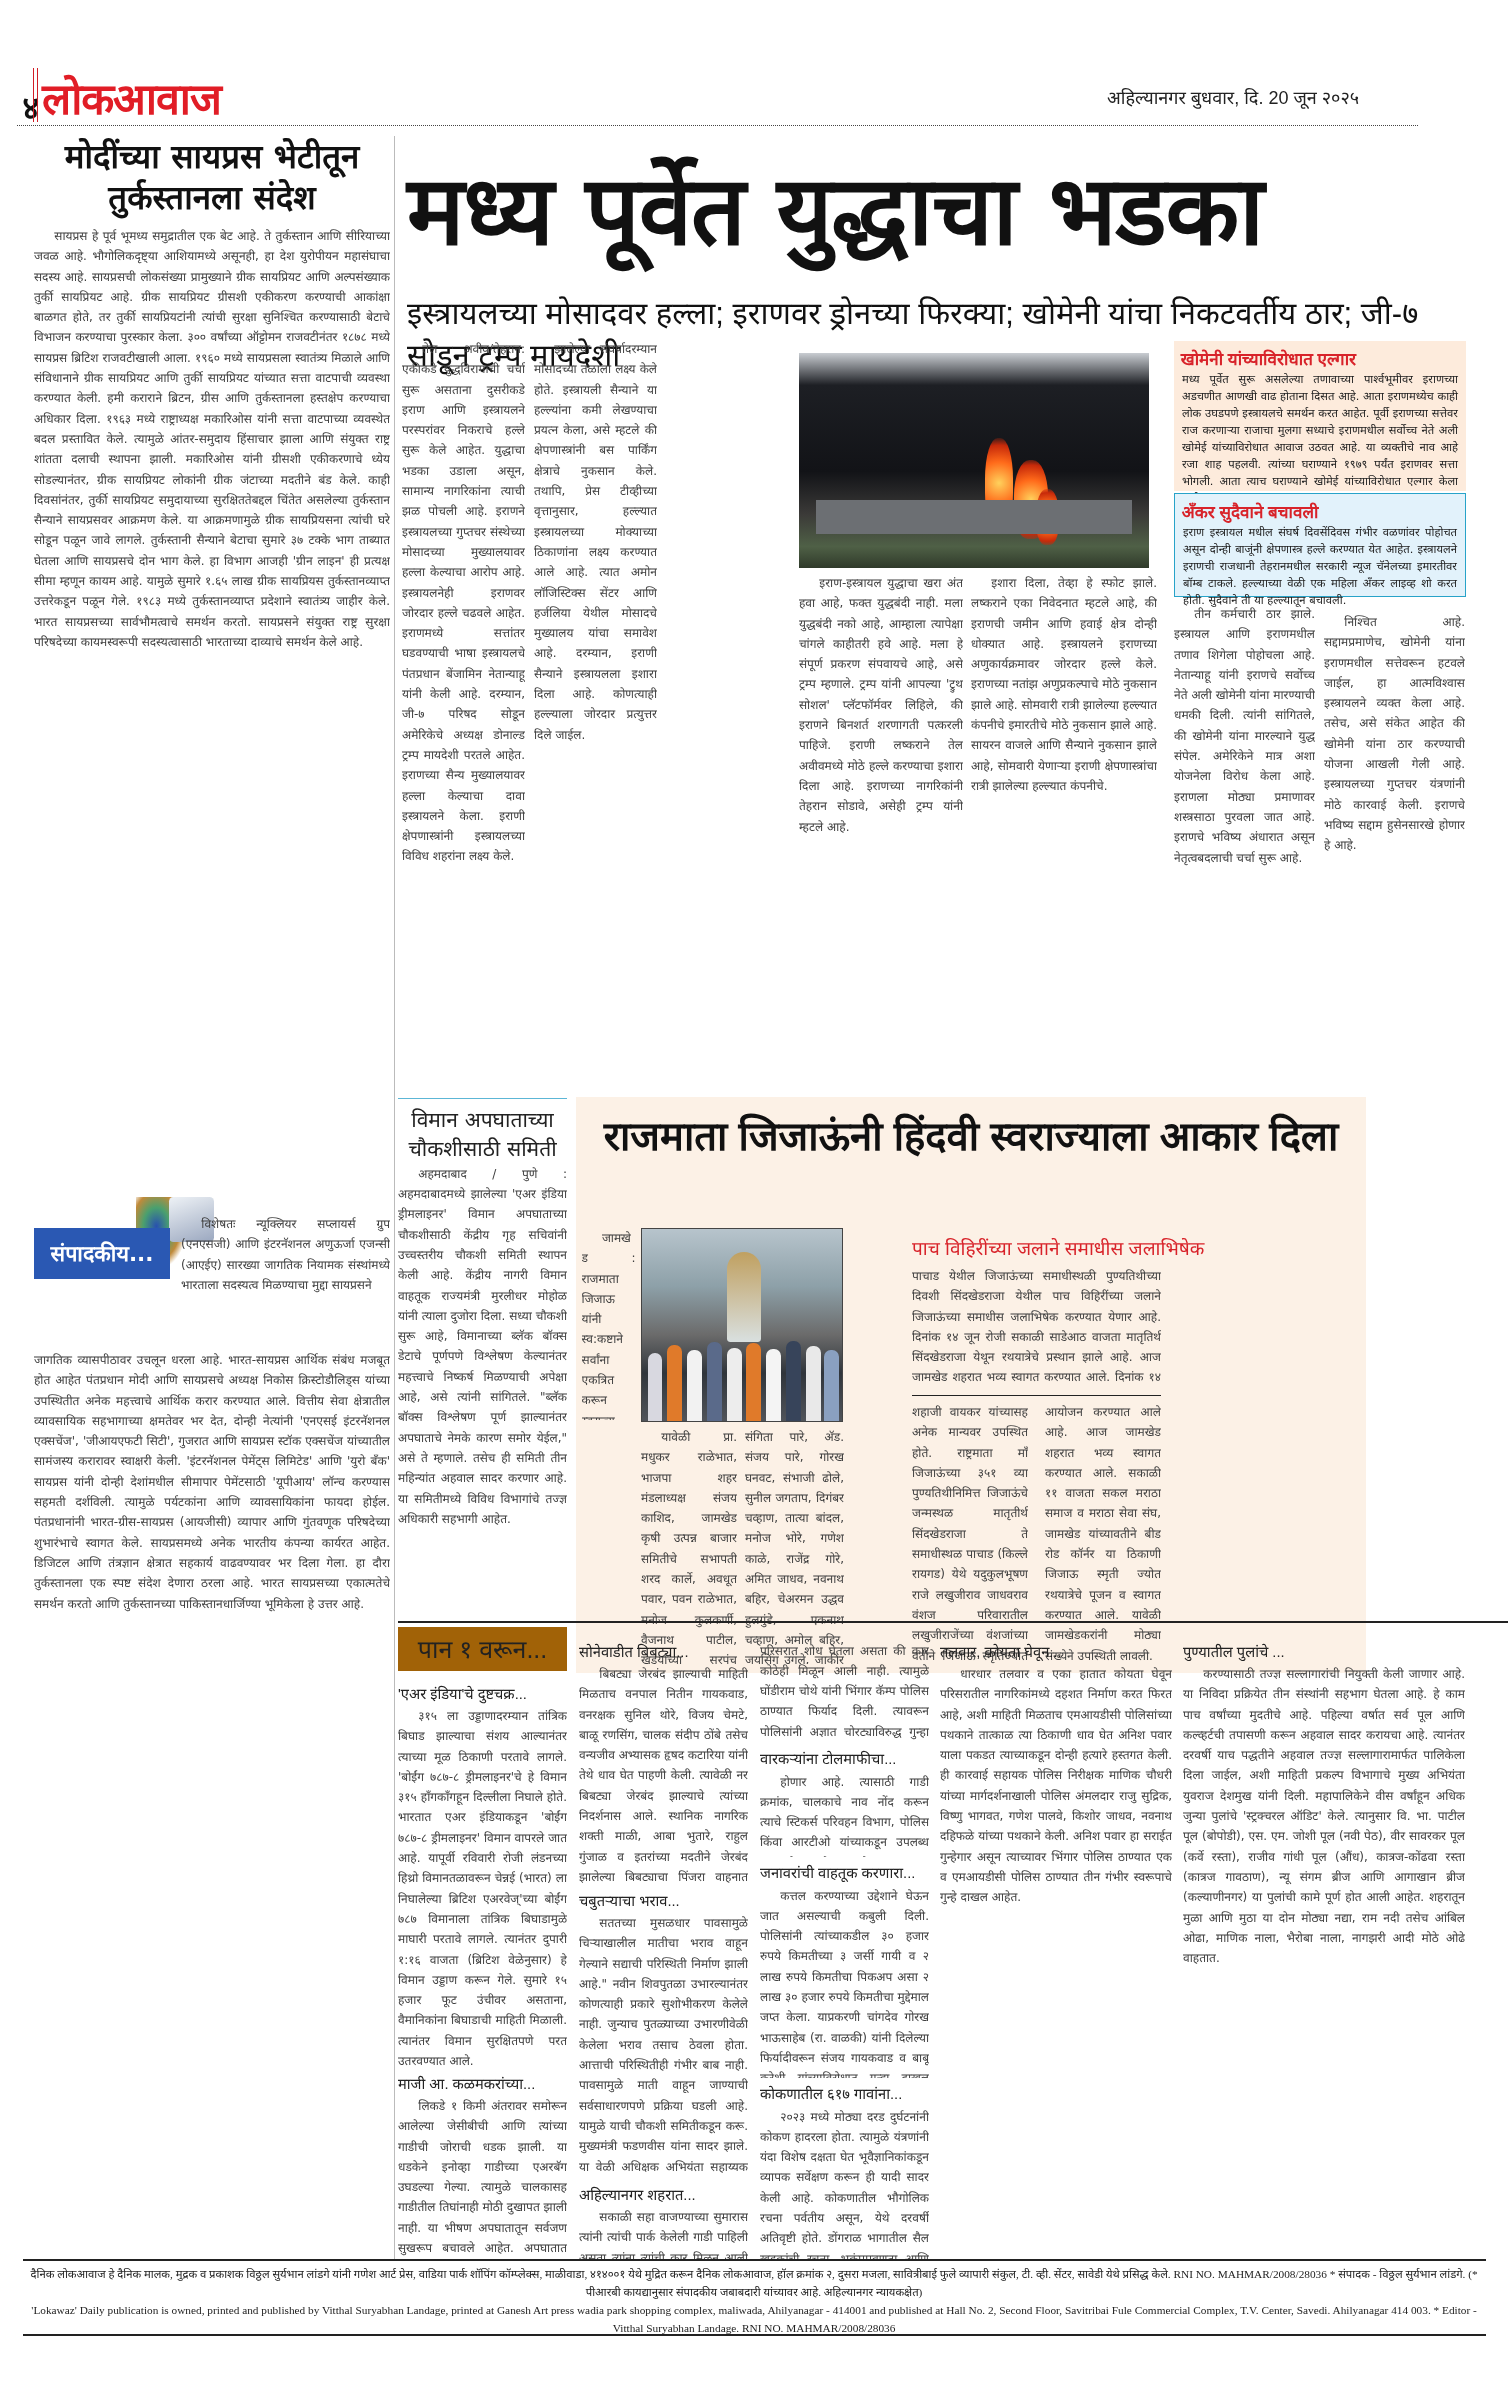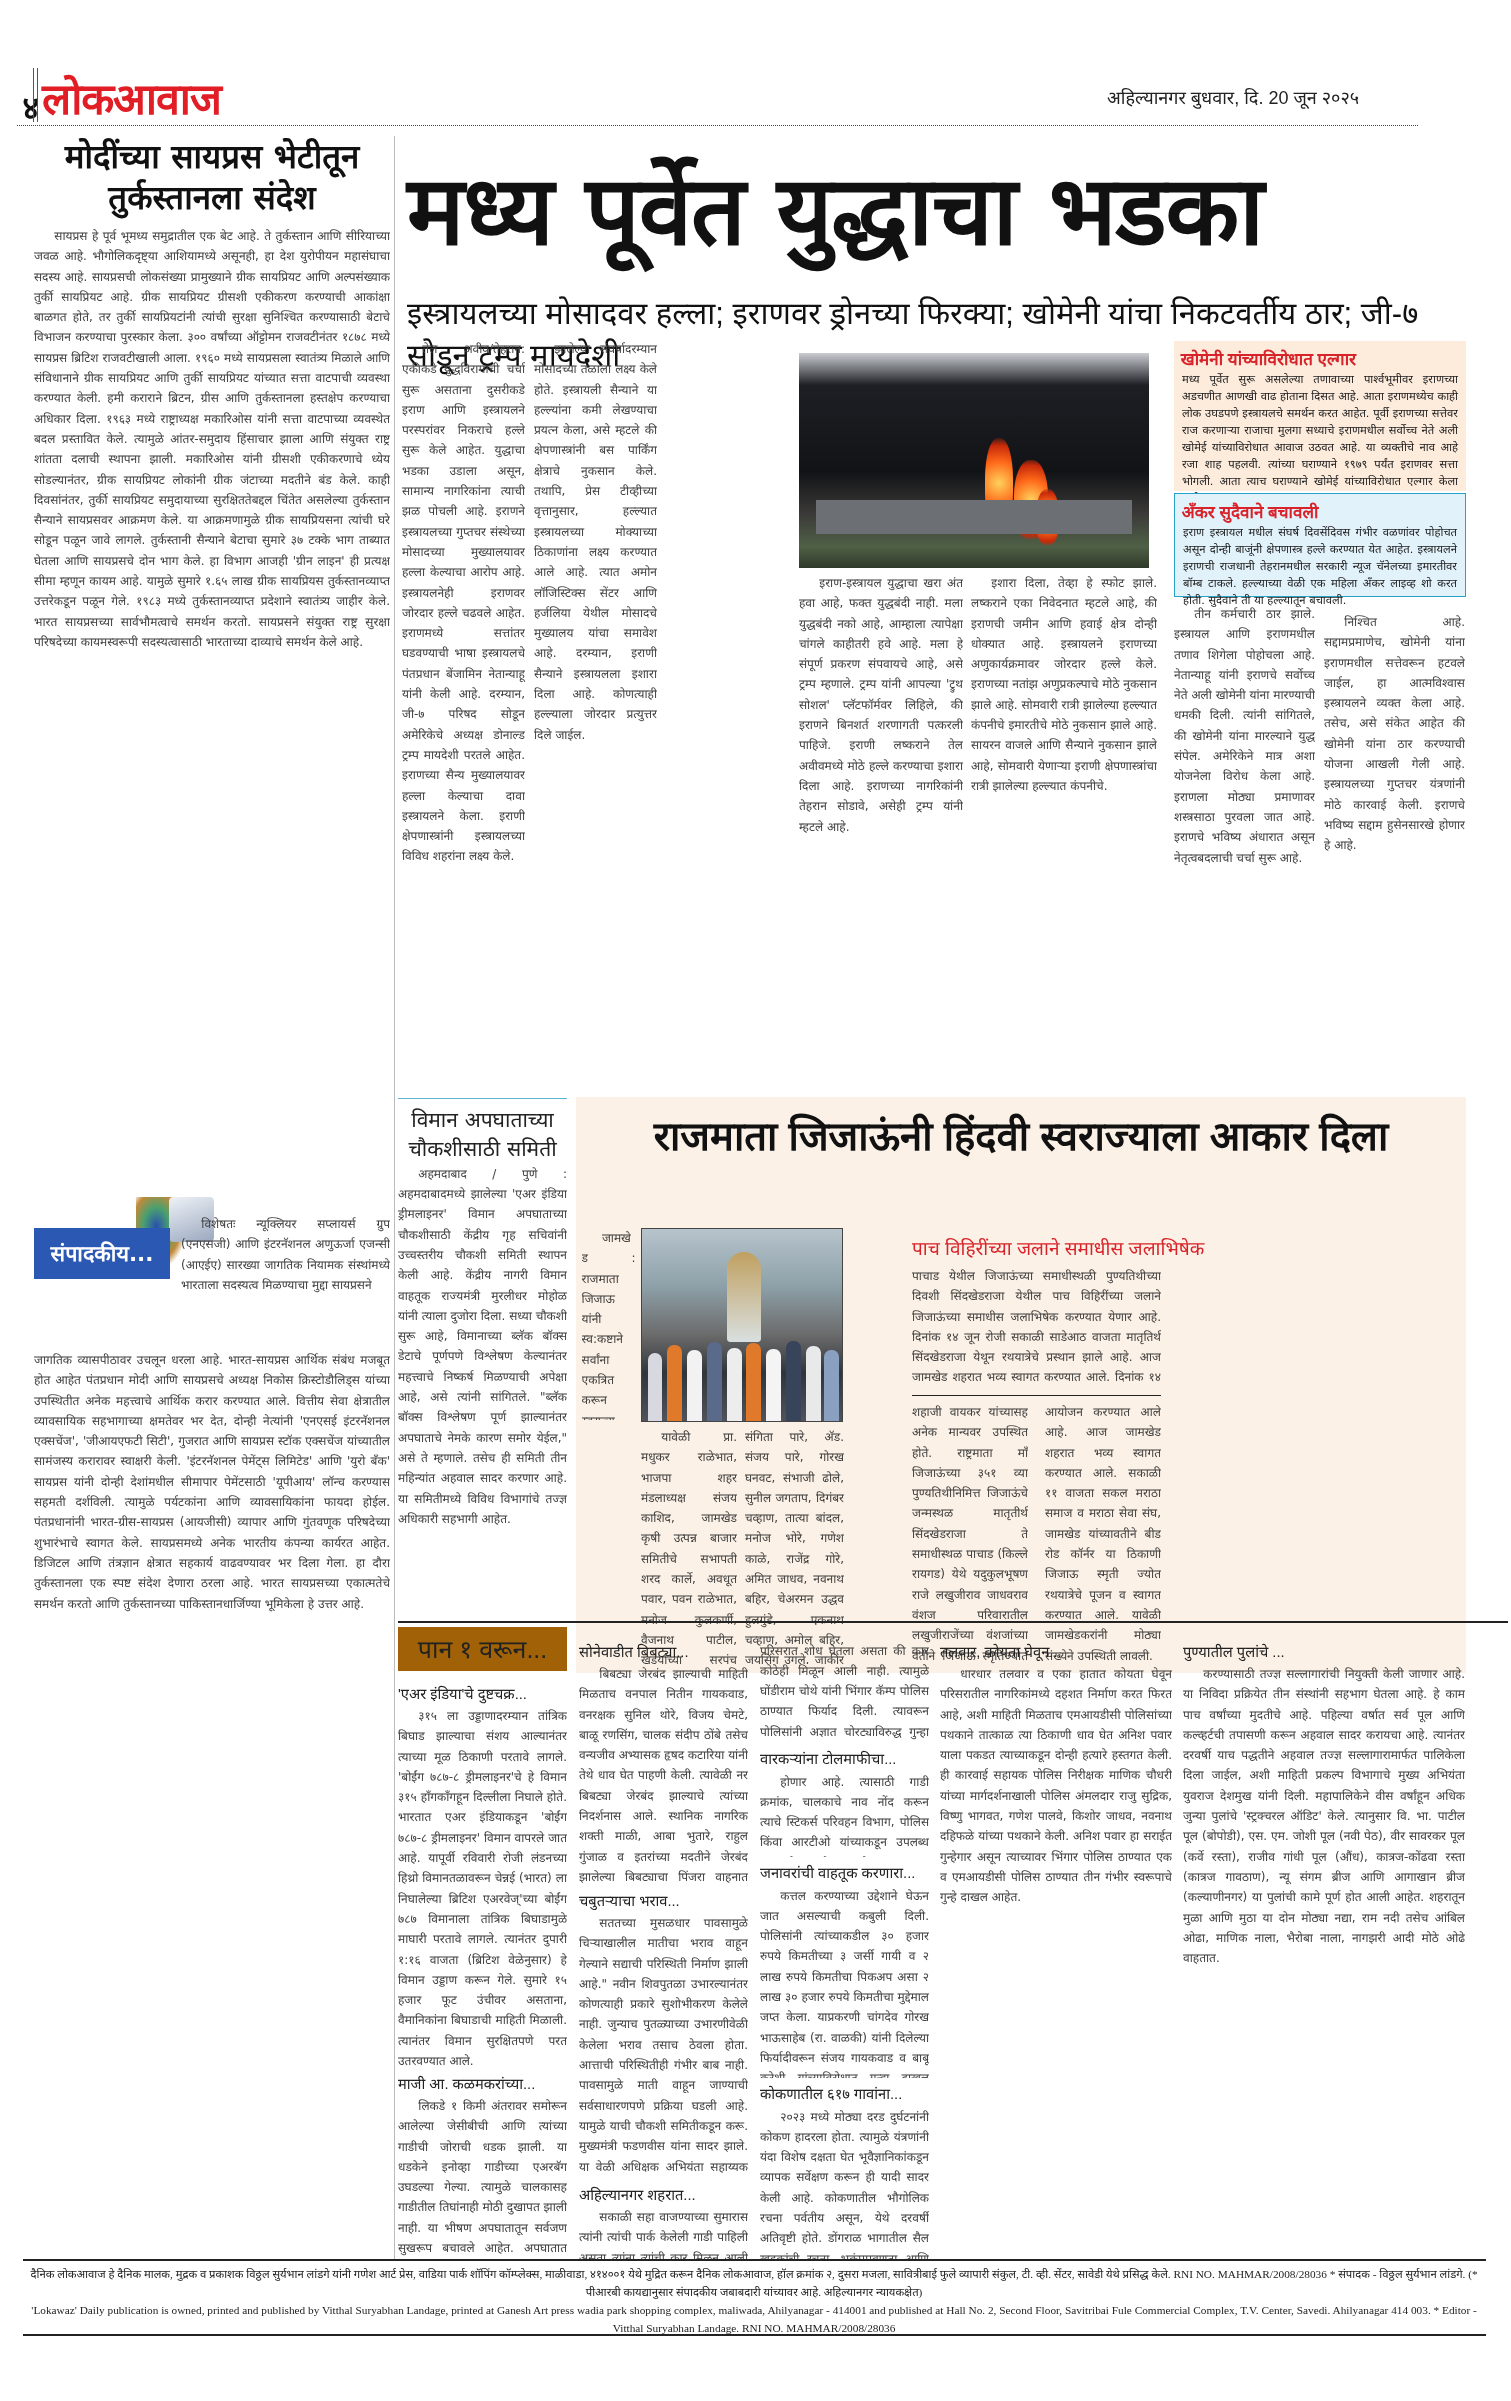--- a/index.html
+++ b/index.html
@@ -25,21 +25,21 @@
   
   #firephoto{left:799px;top:353px;width:350px;height:215px;background:linear-gradient(180deg,#c9cdd2 0%,#1d1f24 15%,#121317 55%,#3b3a38 75%,#4f6046 90%,#2f3a2a 100%);overflow:hidden;}
   .flame{position:absolute;border-radius:45% 45% 40% 40%;background:radial-gradient(circle,#ffd15c 0%,#ff6a1a 45%,#c72a0a 80%,transparent 100%);}
   
   #box1{left:1174px;top:341px;width:292px;height:150px;background:#fdebdc;}
   #box2{left:1174px;top:493px;width:292px;height:104px;background:#e2f2fb;border:1.7px solid #27a3c9;box-sizing:border-box;}
   .boxhead{font-size:17px;color:#d8232a;font-weight:bold;padding:5.6px 6.8px 1.1px 6.8px;font-family:"Liberation Sans",sans-serif;}
   .boxtxt{font-size:11.3px;line-height:17px;padding:0 8px;text-align:justify;color:#222;}
   #vimanbox{left:398px;top:1098px;width:169px;}
   #vimanhead{font-size:21px;line-height:29px;text-align:center;color:#222;border-top:1.7px solid #5cb6d6;padding-top:6.8px;}
-  #rajbox{left:576px;top:1097px;width:890px;height:576px;background:#fcf1e6;}
+  #rajbox{left:576px;top:1097px;width:790px;height:576px;background:#fcf1e6;}
   #rajhead{position:absolute;left:0;top:0;width:100%;height:79px;background:#fcf1e6;font-size:40px;font-weight:bold;line-height:79px;text-align:center;color:#111;font-family:"Liberation Sans",sans-serif;}
   #rajsub{position:absolute;left:0;top:79px;width:100%;height:44px;background:#f07a1a;color:#fff;font-size:24px;line-height:44px;text-align:center;font-family:"Liberation Sans",sans-serif;}
   #rajphoto{position:absolute;left:65px;top:131px;width:200px;height:192px;background:linear-gradient(180deg,#b7c4cc 0%,#8da0a8 30%,#6b6b6b 55%,#30353b 75%,#50545a 100%);border:1.1px solid #444;overflow:hidden;}
   .person{position:absolute;bottom:0;width:14.7px;border-radius:6.8px 6.8px 0 0;}
   #pachhead{position:absolute;left:336px;top:138px;font-size:19px;color:#d8232a;font-family:"Liberation Sans",sans-serif;}
   
   #edlogo{left:34px;top:1228px;width:136px;height:51px;background:#2a58b3;color:#fff;font-size:21.5px;line-height:51px;text-align:center;font-weight:bold;}
   #edfeather{left:136px;top:1197px;width:51px;height:73px;background:radial-gradient(ellipse at 40% 40%,#2850b0 0%,#4aa06e 30%,#c08a3a 55%,transparent 70%);}
   #edink{left:169px;top:1197px;width:45px;height:45px;background:linear-gradient(160deg,#eef2f6,#9aa7bf);border-radius:4.5px;}
   

